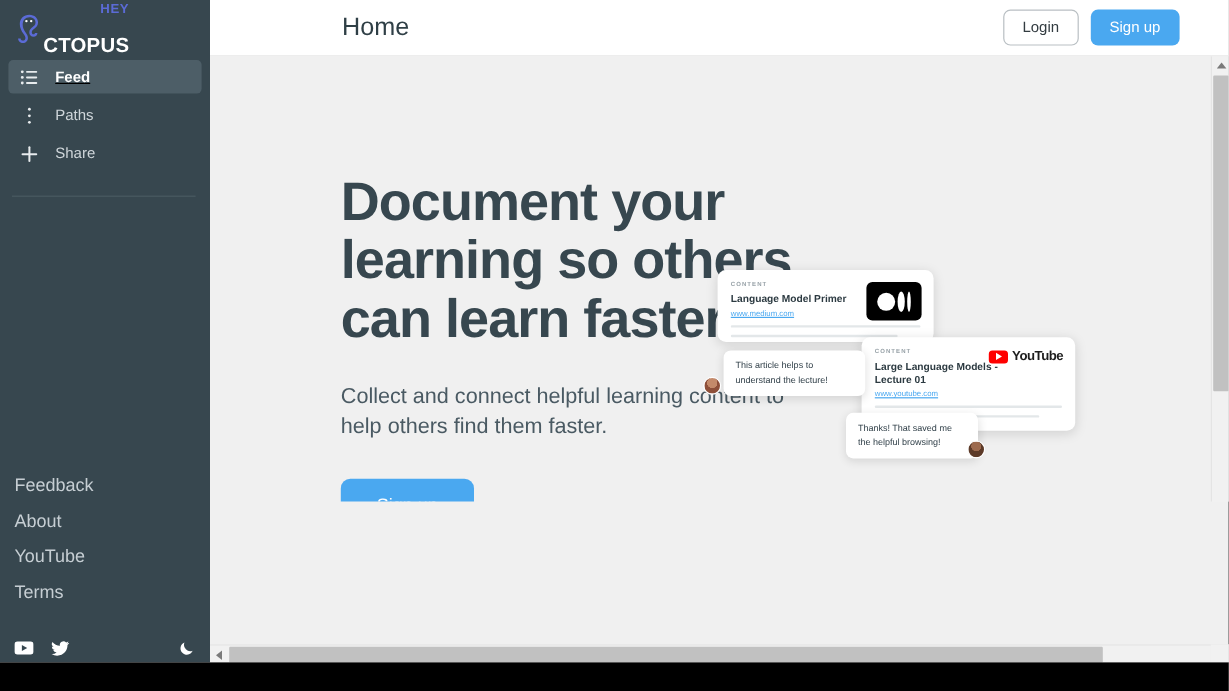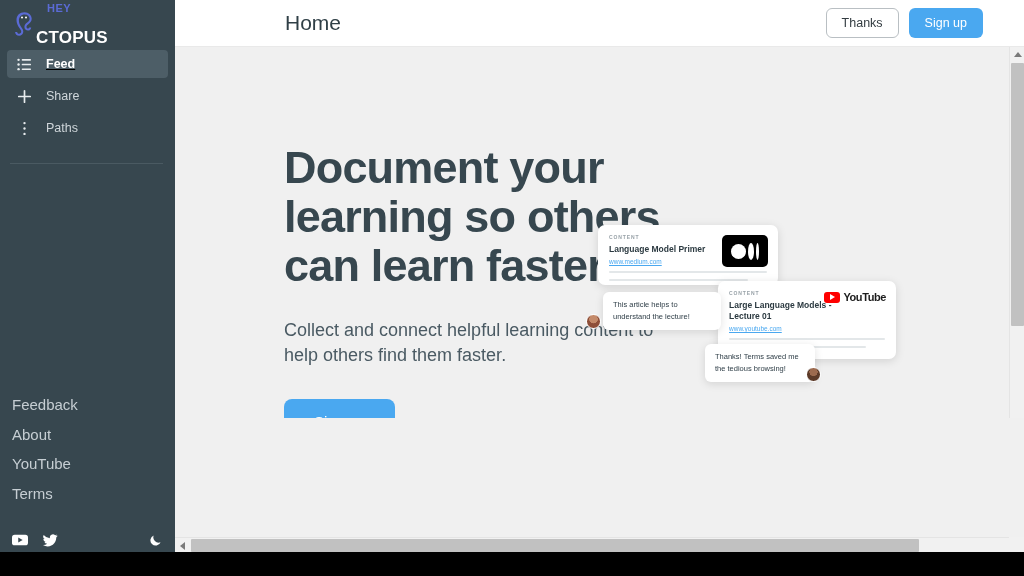--- a/index.html
+++ b/index.html
@@ -27,21 +27,21 @@
     flex-direction: column;
     padding-top: 0;
   }
   .logo-wrap {
     height: 48px;
     display: flex;
     align-items: center;
     padding-left: 10px;
   }
   .logo-mark { width: 30px; height: 30px; flex: 0 0 30px; }
-  .logo-text { margin-left: -4px; line-height: 1; }
+  .logo-text { margin-left: -4px; line-height: 1; text-align: right; }
   .logo-hey {
     display: block;
     color: #5b6bd6;
     font-size: 11px;
     font-weight: bold;
     letter-spacing: .5px;
     margin-left: 11px;
     margin-bottom: -2px;
   }
   .logo-ctopus {
@@ -387,36 +387,36 @@
             <circle cx="1.6" cy="12" r="1.3" fill="currentColor"></circle>
             <rect x="5" y="11.2" width="10" height="1.7" rx=".7" fill="currentColor"></rect>
           </svg>
         </span>
         <span class="nav-label">Feed</span>
       </div>
 
       <div class="nav-item">
         <span class="nav-icon">
           <svg viewBox="0 0 16 16" width="15" height="15">
-            <rect x="7.1" y="1" width="1.8" height="14" rx=".9" fill="currentColor"></rect>
-            <rect x="1" y="7.1" width="14" height="1.8" rx=".9" fill="currentColor"></rect>
-          </svg>
-        </span>
-        <span class="nav-label">Share</span>
-      </div>
-
-      <div class="nav-item">
-        <span class="nav-icon">
-          <svg viewBox="0 0 16 16" width="15" height="15">
             <circle cx="8" cy="2.2" r="1.25" fill="currentColor"></circle>
             <circle cx="8" cy="8" r="1.25" fill="currentColor"></circle>
             <circle cx="8" cy="13.8" r="1.25" fill="currentColor"></circle>
           </svg>
         </span>
         <span class="nav-label">Paths</span>
+      </div>
+
+      <div class="nav-item">
+        <span class="nav-icon">
+          <svg viewBox="0 0 16 16" width="15" height="15">
+            <rect x="7.1" y="1" width="1.8" height="14" rx=".9" fill="currentColor"></rect>
+            <rect x="1" y="7.1" width="14" height="1.8" rx=".9" fill="currentColor"></rect>
+          </svg>
+        </span>
+        <span class="nav-label">Share</span>
       </div>
     </nav>
 
     <div class="sidebar-divider"></div>
 
     <div class="sidebar-spacer"></div>
 
     <div class="footer-links">
       <span class="footer-link">Feedback</span>
       <span class="footer-link">About</span>
@@ -442,21 +442,21 @@
         </svg>
       </span>
     </div>
   </aside>
 
   <section class="main">
 
     <header class="topbar">
       <h1 class="page-title">Home</h1>
       <div class="topbar-actions">
-        <button class="btn-login">Thanks</button>
+        <button class="btn-login">Login</button>
         <button class="btn-signup-top">Sign up</button>
       </div>
     </header>
 
     <div class="hero">
       <h2 class="hero-title">Document your learning so others can learn faster.</h2>
       <p class="hero-sub">Collect and connect helpful learning content to help others find them faster.</p>
       <button class="btn-signup-hero">Sign up</button>
     </div>
 
@@ -489,21 +489,21 @@
                 <span class="yt-tri"></span>
               </span>
             <span class="yt-word">YouTube</span>
           </div>
         </div>
       </div>
 
       <div class="bubble bubble-1">This article helps to understand the lecture!</div>
       <div class="avatar avatar-1"></div>
 
-      <div class="bubble bubble-2">Thanks! Terms saved me the tedious browsing!</div>
+      <div class="bubble bubble-2">Thanks! That saved me the helpful browsing!</div>
       <div class="avatar avatar-2"></div>
     </div>
 
     <div class="vscroll">
       <div class="vscroll-arrow top">
           <span class="tri-up"></span>
         </div>
       <div class="vscroll-thumb"></div>
       <div class="vscroll-arrow bot">
           <span class="tri-down"></span>

